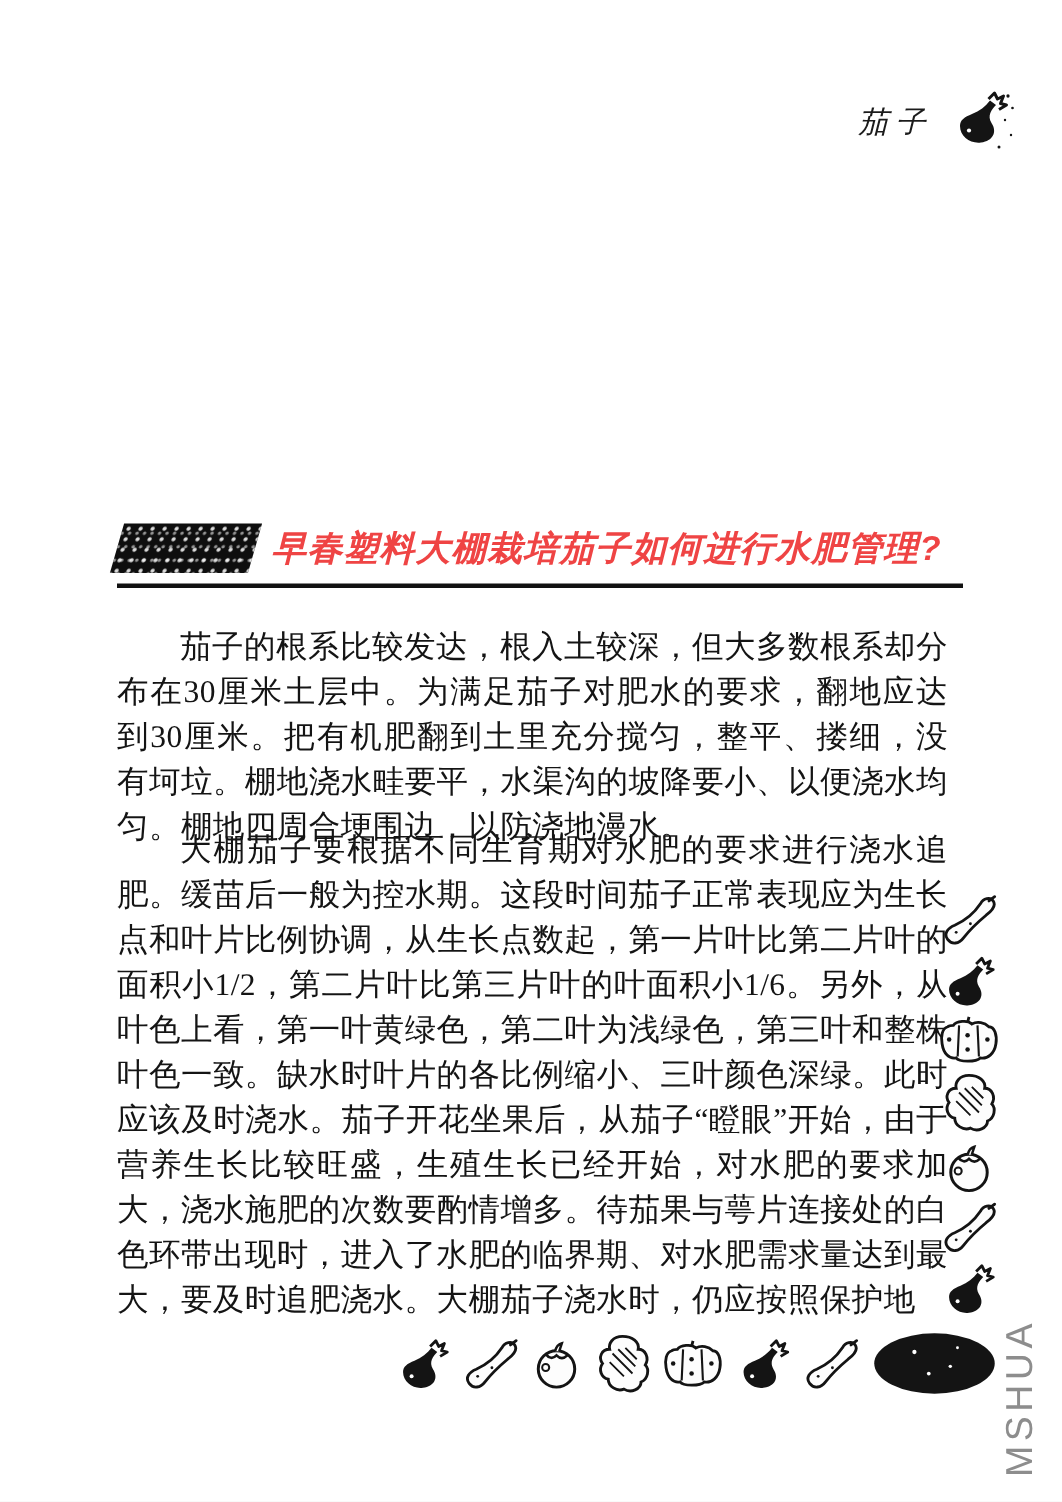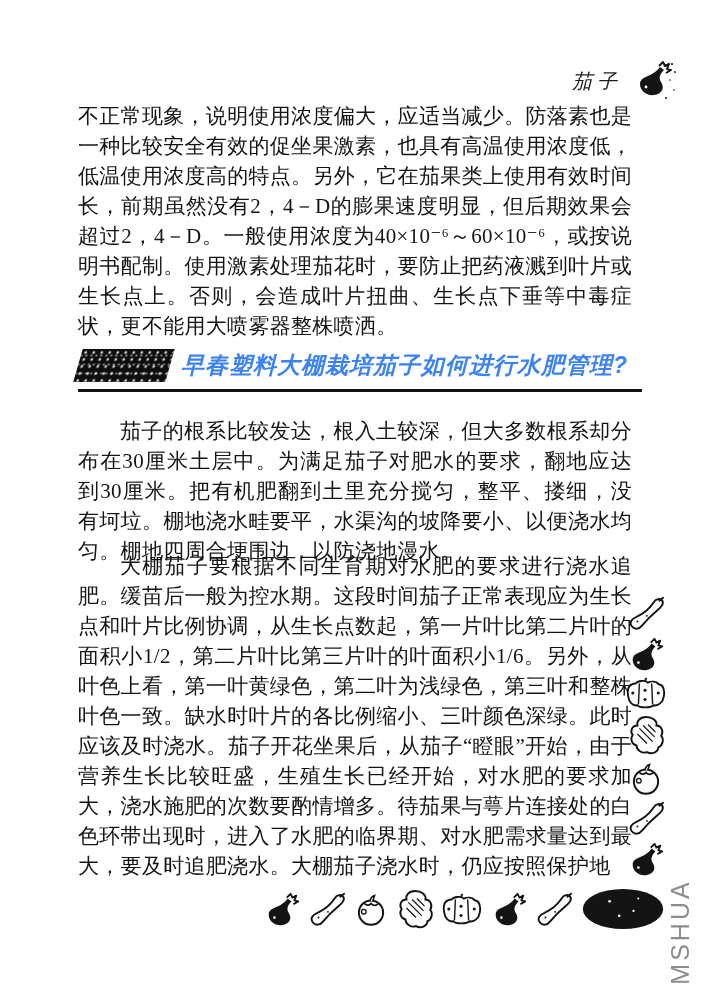--- a/index.html
+++ b/index.html
@@ -36,21 +36,21 @@
     transform:skewX(-16deg);
     background-color:#0e0e0e;
     background-image:radial-gradient(circle,rgba(255,255,255,.85) 1px,transparent 1.7px),
                      radial-gradient(circle,rgba(255,255,255,.55) .8px,transparent 1.4px);
     background-size:8px 7px,5px 9px;
     background-position:0 0,3px 2px;
   }
   .section-heading .title{
     font-family:"Liberation Sans","DejaVu Sans",sans-serif;
     font-weight:bold;font-style:italic;
-    font-size:23px;color:#3b82f6;letter-spacing:1px;white-space:nowrap;
+    font-size:23px;color:#ef4444;letter-spacing:1px;white-space:nowrap;
   }
   
   .side-icons{
     position:absolute;left:624px;top:594px;width:44px;
     display:flex;flex-direction:column;align-items:center;gap:3px;
   }
   
   .bottom-icons{
     position:absolute;left:263px;top:884px;height:50px;
     display:flex;align-items:center;gap:7px;
@@ -77,21 +77,20 @@
       <path d="M27 10 l4 -4 l2 4 l4 -2 l-2 5 l4 1 l-5 3" stroke="#141414" stroke-width="2" fill="none" stroke-linejoin="round"></path>
       <circle cx="14" cy="31" r="1.4" fill="#ffffff"></circle>
       <circle cx="40" cy="8" r="1.1" fill="#141414"></circle>
       <circle cx="43" cy="16" r="0.9" fill="#141414"></circle>
       <circle cx="38" cy="24" r="0.8" fill="#141414"></circle>
       <circle cx="34" cy="42" r="1" fill="#141414"></circle>
       <circle cx="42" cy="34" r="0.8" fill="#141414"></circle>
     </svg>
   </div>
 
-  <p class="para p1">不正常现象，说明使用浓度偏大，应适当减少。防落素也是一种比较安全有效的促坐果激素，也具有高温使用浓度低，低温使用浓度高的特点。另外，它在茄果类上使用有效时间长，前期虽然没有2，4－D的膨果速度明显，但后期效果会超过2，4－D。一般使用浓度为40×10⁻⁶～60×10⁻⁶，或按说明书配制。使用激素处理茄花时，要防止把药液溅到叶片或生长点上。否则，会造成叶片扭曲、生长点下垂等中毒症状，更不能用大喷雾器整株喷洒。</p>
 
   <div class="section-heading">
     <span class="qblock"></span>
     <span class="title">早春塑料大棚栽培茄子如何进行水肥管理?</span>
   </div>
 
   <p class="para p2 indent">茄子的根系比较发达，根入土较深，但大多数根系却分布在30厘米土层中。为满足茄子对肥水的要求，翻地应达到30厘米。把有机肥翻到土里充分搅匀，整平、搂细，没有坷垃。棚地浇水畦要平，水渠沟的坡降要小、以便浇水均匀。棚地四周合埂围边，以防浇地漫水。</p>
   <p class="para p3 indent">大棚茄子要根据不同生育期对水肥的要求进行浇水追肥。缓苗后一般为控水期。这段时间茄子正常表现应为生长点和叶片比例协调，从生长点数起，第一片叶比第二片叶的面积小1/2，第二片叶比第三片叶的叶面积小1/6。另外，从叶色上看，第一叶黄绿色，第二叶为浅绿色，第三叶和整株叶色一致。缺水时叶片的各比例缩小、三叶颜色深绿。此时应该及时浇水。茄子开花坐果后，从茄子“瞪眼”开始，由于营养生长比较旺盛，生殖生长已经开始，对水肥的要求加大，浇水施肥的次数要酌情增多。待茄果与萼片连接处的白色环带出现时，进入了水肥的临界期、对水肥需求量达到最大，要及时追肥浇水。大棚茄子浇水时，仍应按照保护地</p>
 
   <div class="side-icons">

